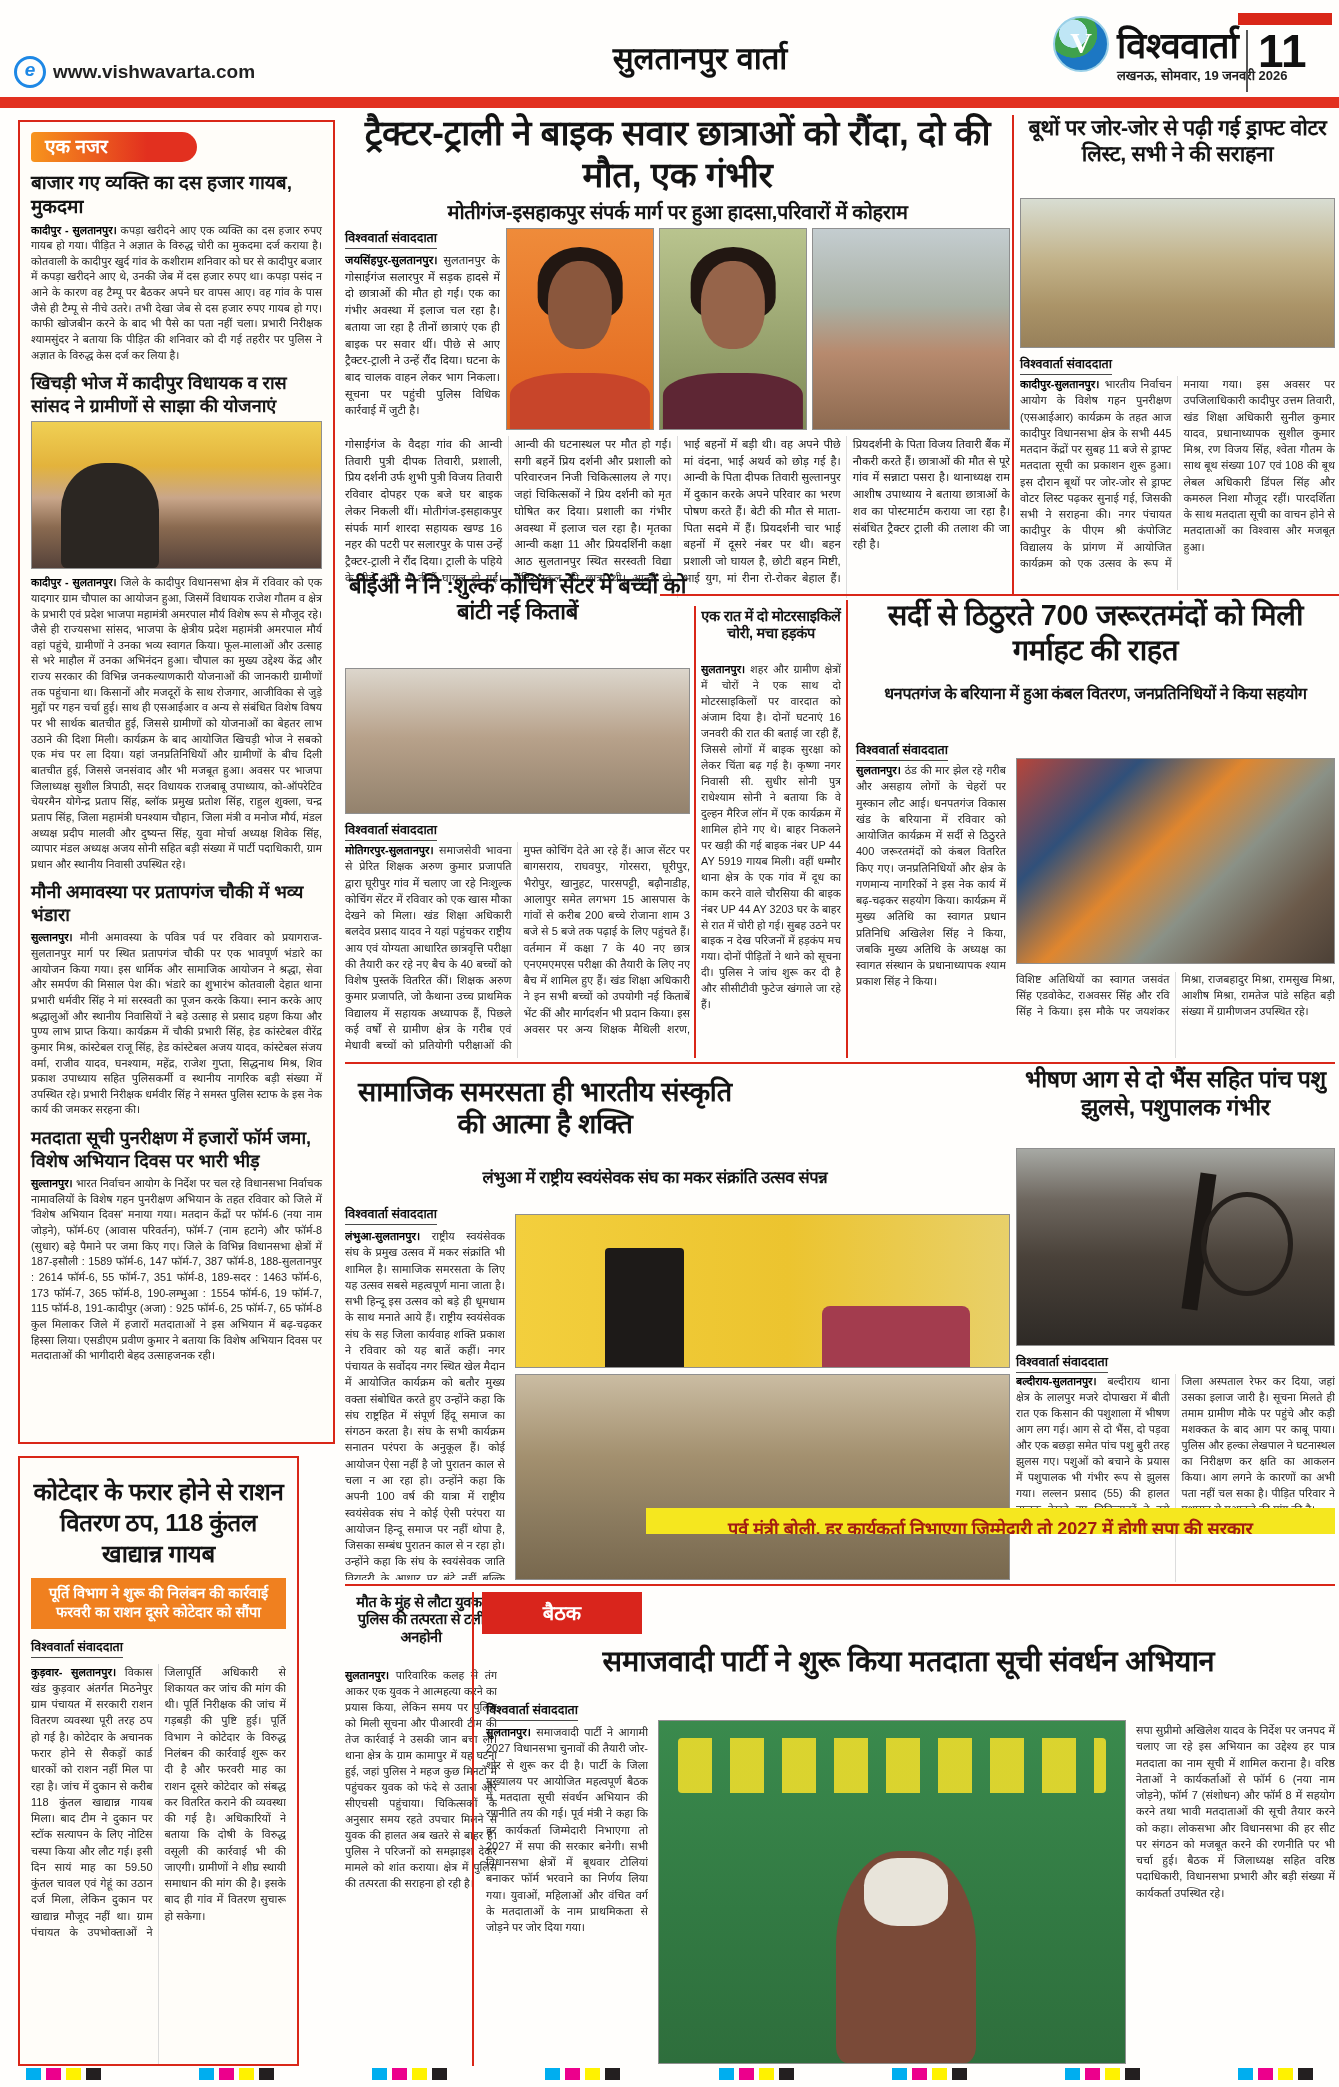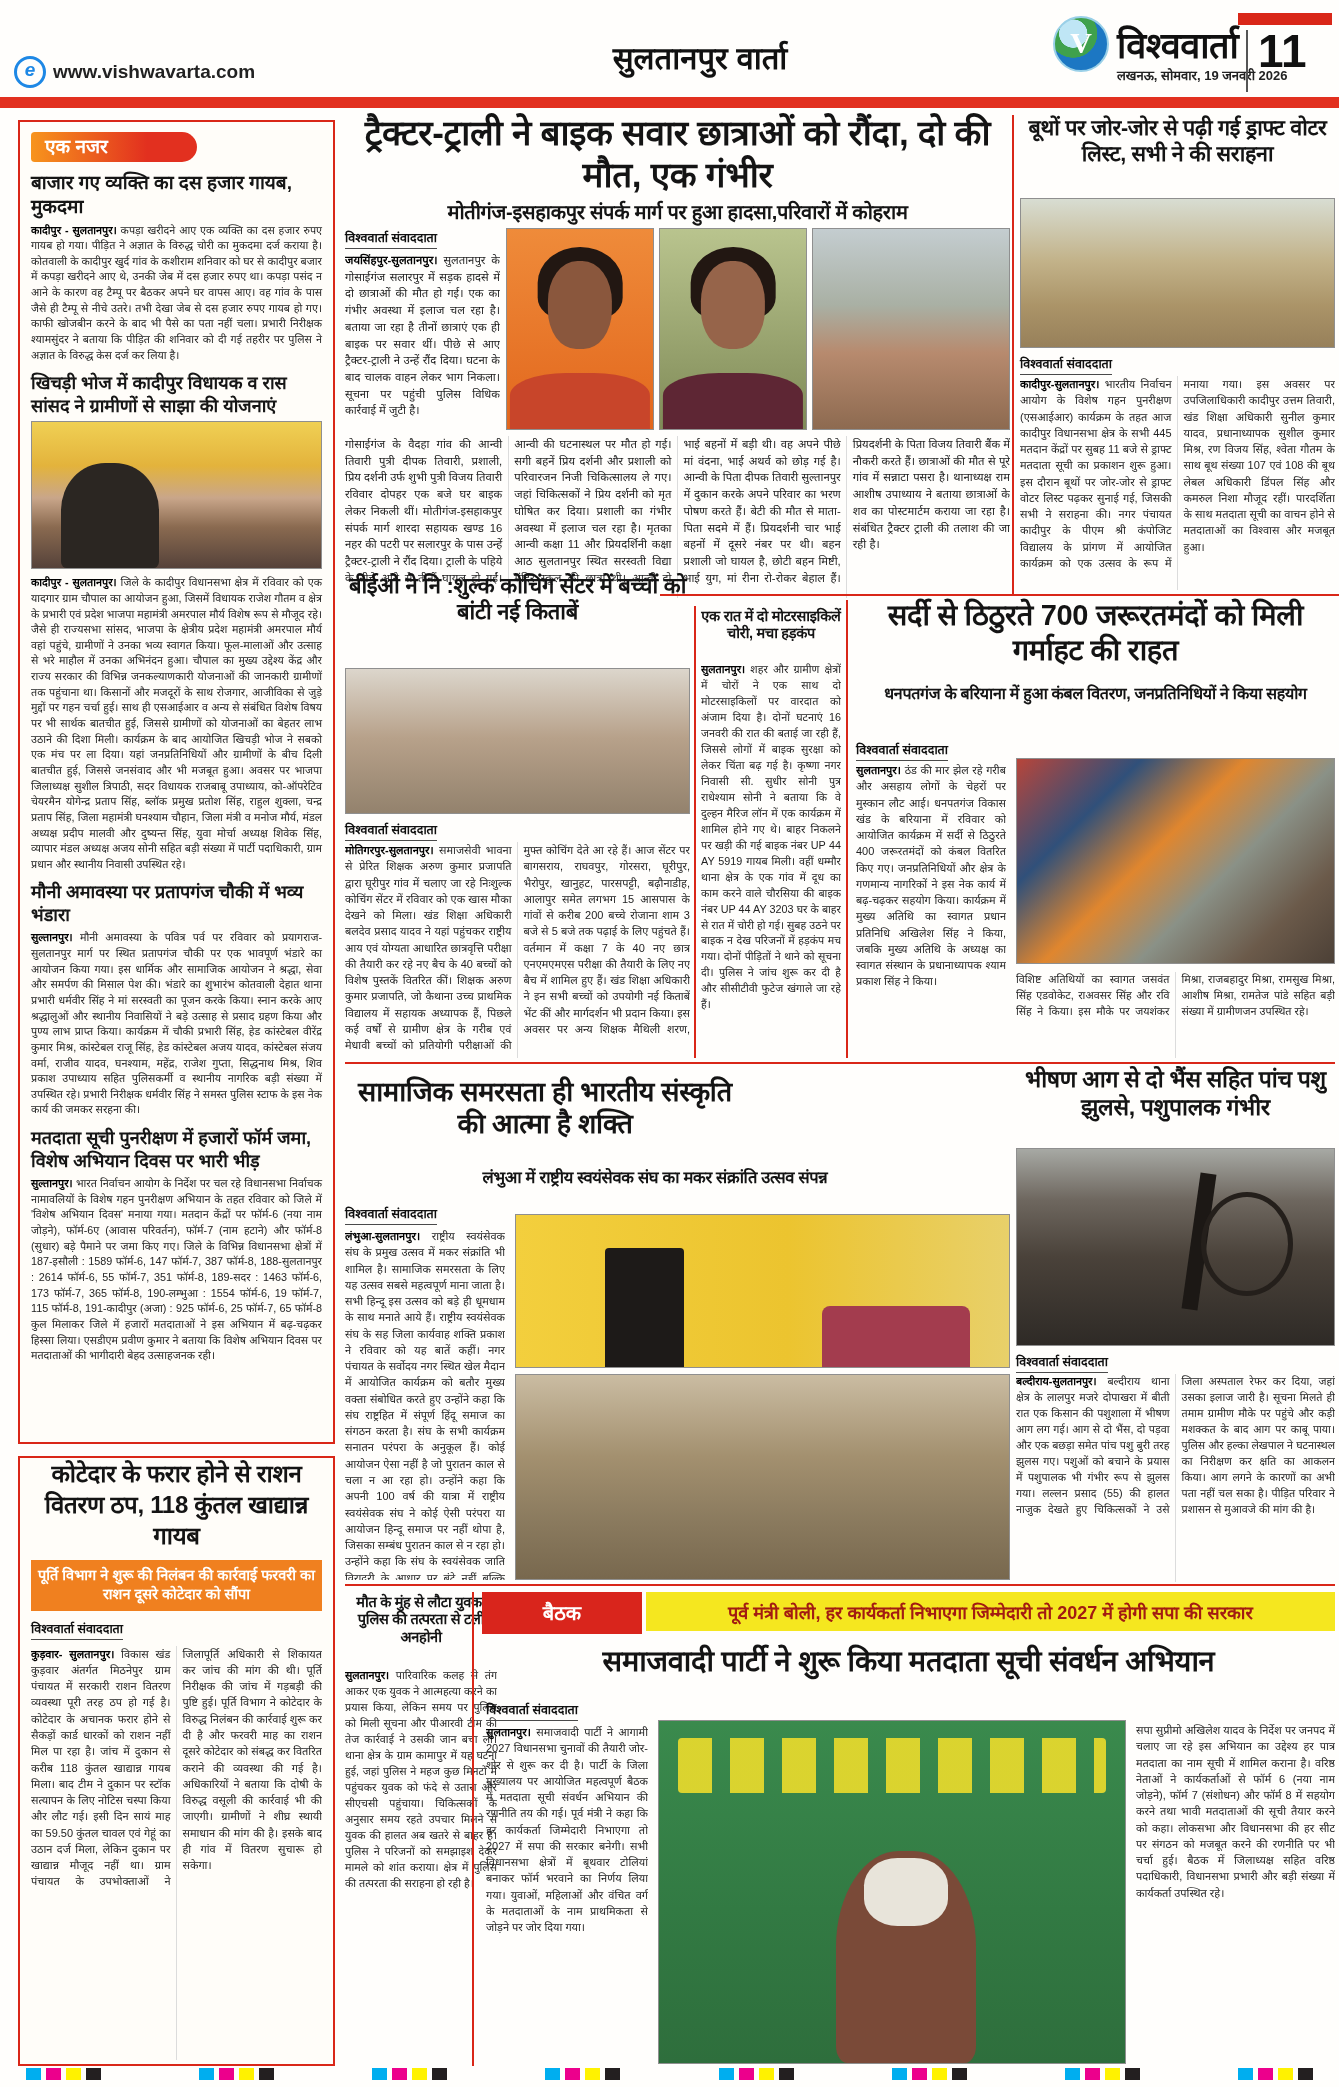--- a/index.html
+++ b/index.html
@@ -80,21 +80,21 @@
     </div>
     <div class="lc-b"><span class="dl">कादीपुर - सुलतानपुर।</span><span> जिले के कादीपुर विधानसभा क्षेत्र में रविवार को एक यादगार ग्राम चौपाल का आयोजन हुआ, जिसमें विधायक राजेश गौतम व क्षेत्र के प्रभारी एवं प्रदेश भाजपा महामंत्री अमरपाल मौर्य विशेष रूप से मौजूद रहे। जैसे ही राज्यसभा सांसद, भाजपा के क्षेत्रीय प्रदेश महामंत्री अमरपाल मौर्य वहां पहुंचे, ग्रामीणों ने उनका भव्य स्वागत किया। फूल-मालाओं और उत्साह से भरे माहौल में उनका अभिनंदन हुआ। चौपाल का मुख्य उद्देश्य केंद्र और राज्य सरकार की विभिन्न जनकल्याणकारी योजनाओं की जानकारी ग्रामीणों तक पहुंचाना था। किसानों और मजदूरों के साथ रोजगार, आजीविका से जुड़े मुद्दों पर गहन चर्चा हुई। साथ ही एसआईआर व अन्य से संबंधित विशेष विषय पर भी सार्थक बातचीत हुई, जिससे ग्रामीणों को योजनाओं का बेहतर लाभ उठाने की दिशा मिली। कार्यक्रम के बाद आयोजित खिचड़ी भोज ने सबको एक मंच पर ला दिया। यहां जनप्रतिनिधियों और ग्रामीणों के बीच दिली बातचीत हुई, जिससे जनसंवाद और भी मजबूत हुआ। अवसर पर भाजपा जिलाध्यक्ष सुशील त्रिपाठी, सदर विधायक राजबाबू उपाध्याय, को-ऑपरेटिव चेयरमैन योगेन्द्र प्रताप सिंह, ब्लॉक प्रमुख प्रतोश सिंह, राहुल शुक्ला, चन्द्र प्रताप सिंह, जिला महामंत्री घनश्याम चौहान, जिला मंत्री व मनोज मौर्य, मंडल अध्यक्ष प्रदीप मालवी और दुष्यन्त सिंह, युवा मोर्चा अध्यक्ष शिवेक सिंह, व्यापार मंडल अध्यक्ष अजय सोनी सहित बड़ी संख्या में पार्टी पदाधिकारी, ग्राम प्रधान और स्थानीय निवासी उपस्थित रहे।</span></div>
 
     <div class="lc-h">मौनी अमावस्या पर प्रतापगंज चौकी में भव्य भंडारा</div>
     <div class="lc-b"><span class="dl">सुल्तानपुर।</span><span> मौनी अमावस्या के पवित्र पर्व पर रविवार को प्रयागराज-सुलतानपुर मार्ग पर स्थित प्रतापगंज चौकी पर एक भावपूर्ण भंडारे का आयोजन किया गया। इस धार्मिक और सामाजिक आयोजन ने श्रद्धा, सेवा और समर्पण की मिसाल पेश की। भंडारे का शुभारंभ कोतवाली देहात थाना प्रभारी धर्मवीर सिंह ने मां सरस्वती का पूजन करके किया। स्नान करके आए श्रद्धालुओं और स्थानीय निवासियों ने बड़े उत्साह से प्रसाद ग्रहण किया और पुण्य लाभ प्राप्त किया। कार्यक्रम में चौकी प्रभारी सिंह, हेड कांस्टेबल वीरेंद्र कुमार मिश्र, कांस्टेबल राजू सिंह, हेड कांस्टेबल अजय यादव, कांस्टेबल संजय वर्मा, राजीव यादव, घनश्याम, महेंद्र, राजेश गुप्ता, सिद्धनाथ मिश्र, शिव प्रकाश उपाध्याय सहित पुलिसकर्मी व स्थानीय नागरिक बड़ी संख्या में उपस्थित रहे। प्रभारी निरीक्षक धर्मवीर सिंह ने समस्त पुलिस स्टाफ के इस नेक कार्य की जमकर सरहना की।</span></div>
 
     <div class="lc-h">मतदाता सूची पुनरीक्षण में हजारों फॉर्म जमा, विशेष अभियान दिवस पर भारी भीड़</div>
     <div class="lc-b"><span class="dl">सुल्तानपुर।</span><span> भारत निर्वाचन आयोग के निर्देश पर चल रहे विधानसभा निर्वाचक नामावलियों के विशेष गहन पुनरीक्षण अभियान के तहत रविवार को जिले में 'विशेष अभियान दिवस' मनाया गया। मतदान केंद्रों पर फॉर्म-6 (नया नाम जोड़ने), फॉर्म-6ए (आवास परिवर्तन), फॉर्म-7 (नाम हटाने) और फॉर्म-8 (सुधार) बड़े पैमाने पर जमा किए गए। जिले के विभिन्न विधानसभा क्षेत्रों में 187-इसौली : 1589 फॉर्म-6, 147 फॉर्म-7, 387 फॉर्म-8, 188-सुलतानपुर : 2614 फॉर्म-6, 55 फॉर्म-7, 351 फॉर्म-8, 189-सदर : 1463 फॉर्म-6, 173 फॉर्म-7, 365 फॉर्म-8, 190-लम्भुआ : 1554 फॉर्म-6, 19 फॉर्म-7, 115 फॉर्म-8, 191-कादीपुर (अजा) : 925 फॉर्म-6, 25 फॉर्म-7, 65 फॉर्म-8 कुल मिलाकर जिले में हजारों मतदाताओं ने इस अभियान में बढ़-चढ़कर हिस्सा लिया। एसडीएम प्रवीण कुमार ने बताया कि विशेष अभियान दिवस पर मतदाताओं की भागीदारी बेहद उत्साहजनक रही।</span></div>
   </div>
 
-  <div class="abs box" style="left:18px;top:1456px;width:317px;height:610px;padding:0 11px;overflow:hidden;">
+  <div class="abs box" style="left:18px;top:1456px;width:281px;height:610px;padding:18px 11px;overflow:hidden;">
     <div class="hl" style="font-size:24px;line-height:1.3;">कोटेदार के फरार होने से राशन वितरण ठप, 118 कुंतल खाद्यान्न गायब</div>
     <div class="orange-sub" style="margin:8px 0 8px 0;">पूर्ति विभाग ने शुरू की निलंबन की कार्रवाई फरवरी का राशन दूसरे कोटेदार को सौंपा</div>
     <div><span class="byline">विश्ववार्ता संवाददाता</span></div>
     <div class="body-txt cols2" style="font-size:11px;height:414px;margin-top:6px;"><span class="dl">कुड़वार- सुलतानपुर।</span><span> विकास खंड कुड़वार अंतर्गत मिठनेपुर ग्राम पंचायत में सरकारी राशन वितरण व्यवस्था पूरी तरह ठप हो गई है। कोटेदार के अचानक फरार होने से सैकड़ों कार्ड धारकों को राशन नहीं मिल पा रहा है। जांच में दुकान से करीब 118 कुंतल खाद्यान्न गायब मिला। बाद टीम ने दुकान पर स्टॉक सत्यापन के लिए नोटिस चस्पा किया और लौट गई। इसी दिन सायं माह का 59.50 कुंतल चावल एवं गेहूं का उठान दर्ज मिला, लेकिन दुकान पर खाद्यान्न मौजूद नहीं था। ग्राम पंचायत के उपभोक्ताओं ने जिलापूर्ति अधिकारी से शिकायत कर जांच की मांग की थी। पूर्ति निरीक्षक की जांच में गड़बड़ी की पुष्टि हुई। पूर्ति विभाग ने कोटेदार के विरुद्ध निलंबन की कार्रवाई शुरू कर दी है और फरवरी माह का राशन दूसरे कोटेदार को संबद्ध कर वितरित कराने की व्यवस्था की गई है। अधिकारियों ने बताया कि दोषी के विरुद्ध वसूली की कार्रवाई भी की जाएगी। ग्रामीणों ने शीघ्र स्थायी समाधान की मांग की है। इसके बाद ही गांव में वितरण सुचारू हो सकेगा।</span></div>
   </div>
 
   <div class="abs hl" style="left:345px;top:112px;width:665px;font-size:35px;">ट्रैक्टर-ट्राली ने बाइक सवार छात्राओं को रौंदा, दो की मौत, एक गंभीर</div>
   <div class="abs hl" style="left:345px;top:200px;width:665px;font-size:20px;font-weight:700;">मोतीगंज-इसहाकपुर संपर्क मार्ग पर हुआ हादसा,परिवारों में कोहराम</div>
   <div class="abs" style="left:345px;top:228px;"><span class="byline">विश्ववार्ता संवाददाता</span></div>
   <div class="abs body-txt" style="left:345px;top:252px;width:155px;height:178px;font-size:11.3px;"><span class="dl">जयसिंहपुर-सुलतानपुर।</span><span> सुलतानपुर के गोसाईगंज सलारपुर में सड़क हादसे में दो छात्राओं की मौत हो गई। एक का गंभीर अवस्था में इलाज चल रहा है। बताया जा रहा है तीनों छात्राएं एक ही बाइक पर सवार थीं। पीछे से आए ट्रैक्टर-ट्राली ने उन्हें रौंद दिया। घटना के बाद चालक वाहन लेकर भाग निकला। सूचना पर पहुंची पुलिस विधिक कार्रवाई में जुटी है।</span></div>
@@ -161,21 +161,21 @@
   <div class="abs body-txt cols2" style="left:1016px;top:1374px;width:319px;height:208px;font-size:10.8px;"><span class="dl">बल्दीराय-सुलतानपुर।</span><span> बल्दीराय थाना क्षेत्र के लालपुर मजरे दोपाखरा में बीती रात एक किसान की पशुशाला में भीषण आग लग गई। आग से दो भैंस, दो पड़वा और एक बछड़ा समेत पांच पशु बुरी तरह झुलस गए। पशुओं को बचाने के प्रयास में पशुपालक भी गंभीर रूप से झुलस गया। लल्लन प्रसाद (55) की हालत नाजुक देखते हुए चिकित्सकों ने उसे जिला अस्पताल रेफर कर दिया, जहां उसका इलाज जारी है। सूचना मिलते ही तमाम ग्रामीण मौके पर पहुंचे और कड़ी मशक्कत के बाद आग पर काबू पाया। पुलिस और हल्का लेखपाल ने घटनास्थल का निरीक्षण कर क्षति का आकलन किया। आग लगने के कारणों का अभी पता नहीं चल सका है। पीड़ित परिवार ने प्रशासन से मुआवजे की मांग की है।</span></div>
 
   <div class="abs rule-h" style="left:345px;top:1584px;width:990px;"></div>
 
   <div class="abs hl" style="left:345px;top:1594px;width:152px;font-size:14.5px;">मौत के मुंह से लौटा युवक, पुलिस की तत्परता से टली अनहोनी</div>
   <div class="abs body-txt" style="left:345px;top:1668px;width:152px;height:396px;font-size:10.8px;"><span class="dl">सुलतानपुर।</span><span> पारिवारिक कलह से तंग आकर एक युवक ने आत्महत्या करने का प्रयास किया, लेकिन समय पर पुलिस को मिली सूचना और पीआरवी टीम की तेज कार्रवाई ने उसकी जान बचा ली। थाना क्षेत्र के ग्राम कामापुर में यह घटना हुई, जहां पुलिस ने महज कुछ मिनटों में पहुंचकर युवक को फंदे से उतारा और सीएचसी पहुंचाया। चिकित्सकों के अनुसार समय रहते उपचार मिलने से युवक की हालत अब खतरे से बाहर है। पुलिस ने परिजनों को समझाइश देकर मामले को शांत कराया। क्षेत्र में पुलिस की तत्परता की सराहना हो रही है।</span></div>
 
   <div class="abs rule-v" style="left:472px;top:1592px;height:474px;"></div>
 
   <div class="abs kicker" style="left:482px;top:1592px;width:160px;height:42px;">बैठक</div>
-  <div class="abs strip" style="left:646px;top:1592px;width:689px;height:39px;">पूर्व मंत्री बोली, हर कार्यकर्ता निभाएगा जिम्मेदारी तो 2027 में होगी सपा की सरकार</div>
+  <div class="abs strip" style="left:646px;top:1508px;width:689px;height:26px;">पूर्व मंत्री बोली, हर कार्यकर्ता निभाएगा जिम्मेदारी तो 2027 में होगी सपा की सरकार</div>
   <div class="abs hl" style="left:482px;top:1644px;width:853px;font-size:29px;">समाजवादी पार्टी ने शुरू किया मतदाता सूची संवर्धन अभियान</div>
   <div class="abs" style="left:486px;top:1700px;"><span class="byline">विश्ववार्ता संवाददाता</span></div>
   <div class="abs body-txt" style="left:486px;top:1724px;width:162px;height:340px;font-size:11px;"><span class="dl">सुलतानपुर।</span><span> समाजवादी पार्टी ने आगामी 2027 विधानसभा चुनावों की तैयारी जोर-शोर से शुरू कर दी है। पार्टी के जिला मुख्यालय पर आयोजित महत्वपूर्ण बैठक में मतदाता सूची संवर्धन अभियान की रणनीति तय की गई। पूर्व मंत्री ने कहा कि हर कार्यकर्ता जिम्मेदारी निभाएगा तो 2027 में सपा की सरकार बनेगी। सभी विधानसभा क्षेत्रों में बूथवार टोलियां बनाकर फॉर्म भरवाने का निर्णय लिया गया। युवाओं, महिलाओं और वंचित वर्ग के मतदाताओं के नाम प्राथमिकता से जोड़ने पर जोर दिया गया।</span></div>
   <div class="photo" style="left:658px;top:1720px;width:468px;height:344px;background:linear-gradient(180deg,#3a8a4d 0%,#327a43 55%,#2e6e3c 100%);">
     <div style="position:absolute;top:5%;left:4%;right:4%;height:16%;background:repeating-linear-gradient(90deg,#f7e12a 0 34px,rgba(0,0,0,0) 34px 52px);opacity:.85;border-radius:4px;"></div>
     <div style="position:absolute;left:38%;bottom:0;width:30%;height:62%;background:#7a4a38;border-radius:45% 45% 8% 8%;"></div>
     <div style="position:absolute;left:44%;bottom:40%;width:18%;height:20%;background:#e8e4da;border-radius:40%;"></div>
   </div>
   <div class="abs body-txt" style="left:1136px;top:1722px;width:199px;height:342px;font-size:11px;"> सपा सुप्रीमो अखिलेश यादव के निर्देश पर जनपद में चलाए जा रहे इस अभियान का उद्देश्य हर पात्र मतदाता का नाम सूची में शामिल कराना है। वरिष्ठ नेताओं ने कार्यकर्ताओं से फॉर्म 6 (नया नाम जोड़ने), फॉर्म 7 (संशोधन) और फॉर्म 8 में सहयोग करने तथा भावी मतदाताओं की सूची तैयार करने को कहा। लोकसभा और विधानसभा की हर सीट पर संगठन को मजबूत करने की रणनीति पर भी चर्चा हुई। बैठक में जिलाध्यक्ष सहित वरिष्ठ पदाधिकारी, विधानसभा प्रभारी और बड़ी संख्या में कार्यकर्ता उपस्थित रहे।</div>
 

